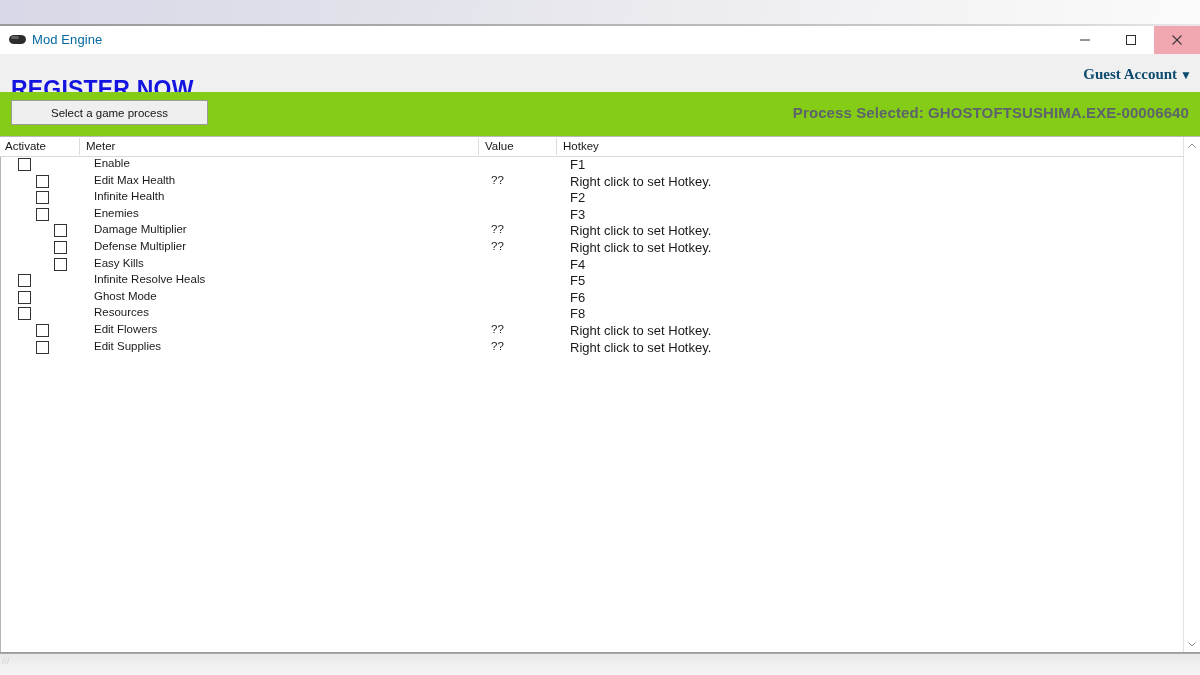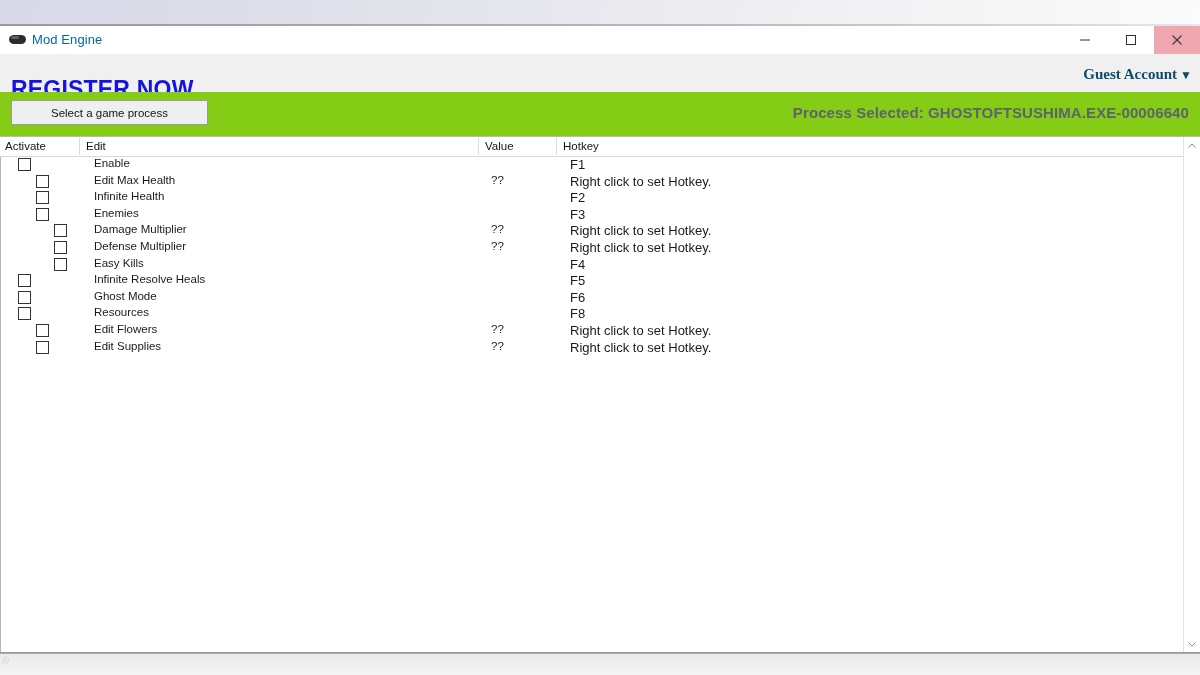--- a/index.html
+++ b/index.html
@@ -317,21 +317,21 @@
     <div id="select-process-btn">Select a game process</div>
     <div id="process-selected">Process Selected: GHOSTOFTSUSHIMA.EXE-00006640</div>
   </div>
 
   <div id="table-panel">
     <div id="panel-left-border"></div>
 
     <div id="table-header">
       <div class="col-head" style="left:5px">Activate</div>
       <div class="col-sep" style="left:79px"></div>
-      <div class="col-head" style="left:86px">Edit</div>
+      <div class="col-head" style="left:86px">Meter</div>
       <div class="col-sep" style="left:478px"></div>
       <div class="col-head" style="left:485px">Value</div>
       <div class="col-sep" style="left:556px"></div>
       <div class="col-head" style="left:563px">Hotkey</div>
     </div>
 
     <div id="rows">
         <div class="row">
           <div class="cb" style="left: 10px;"></div>
           <div class="rname">Enable</div>

